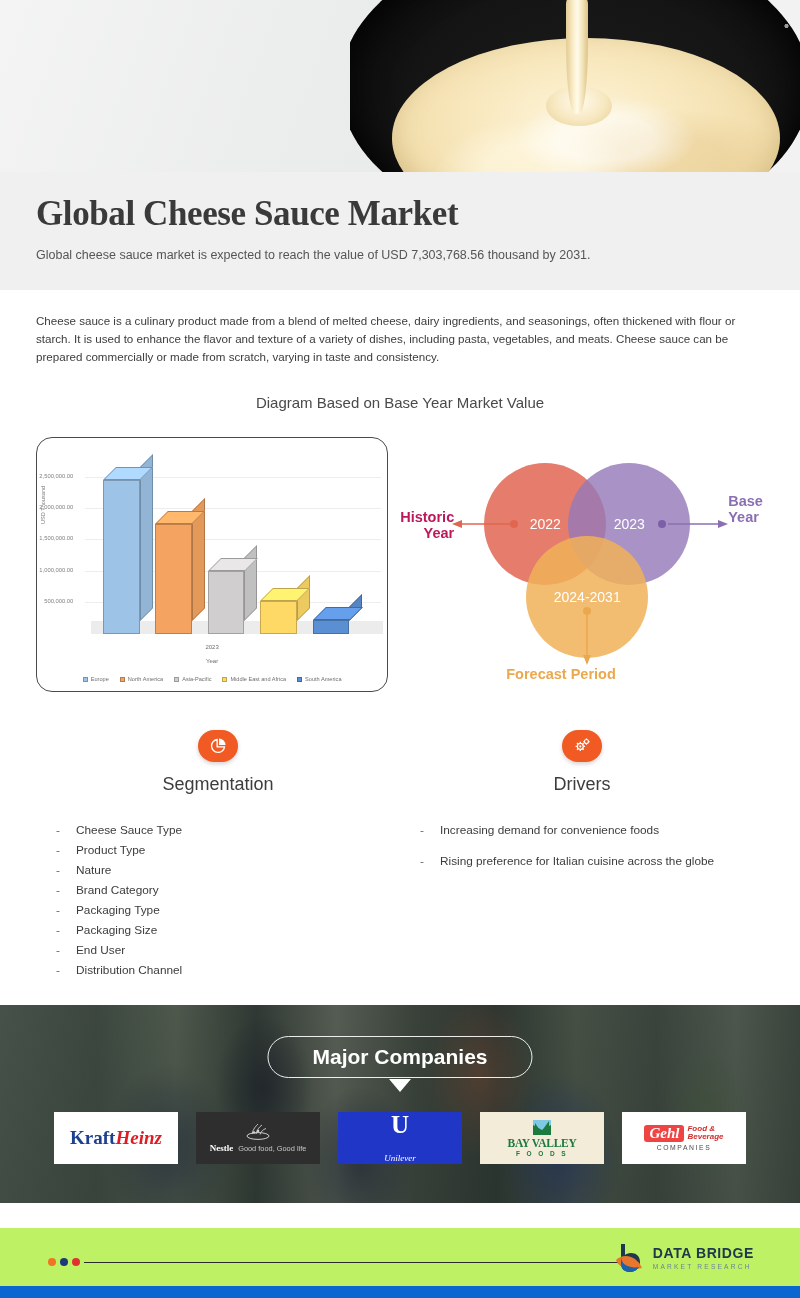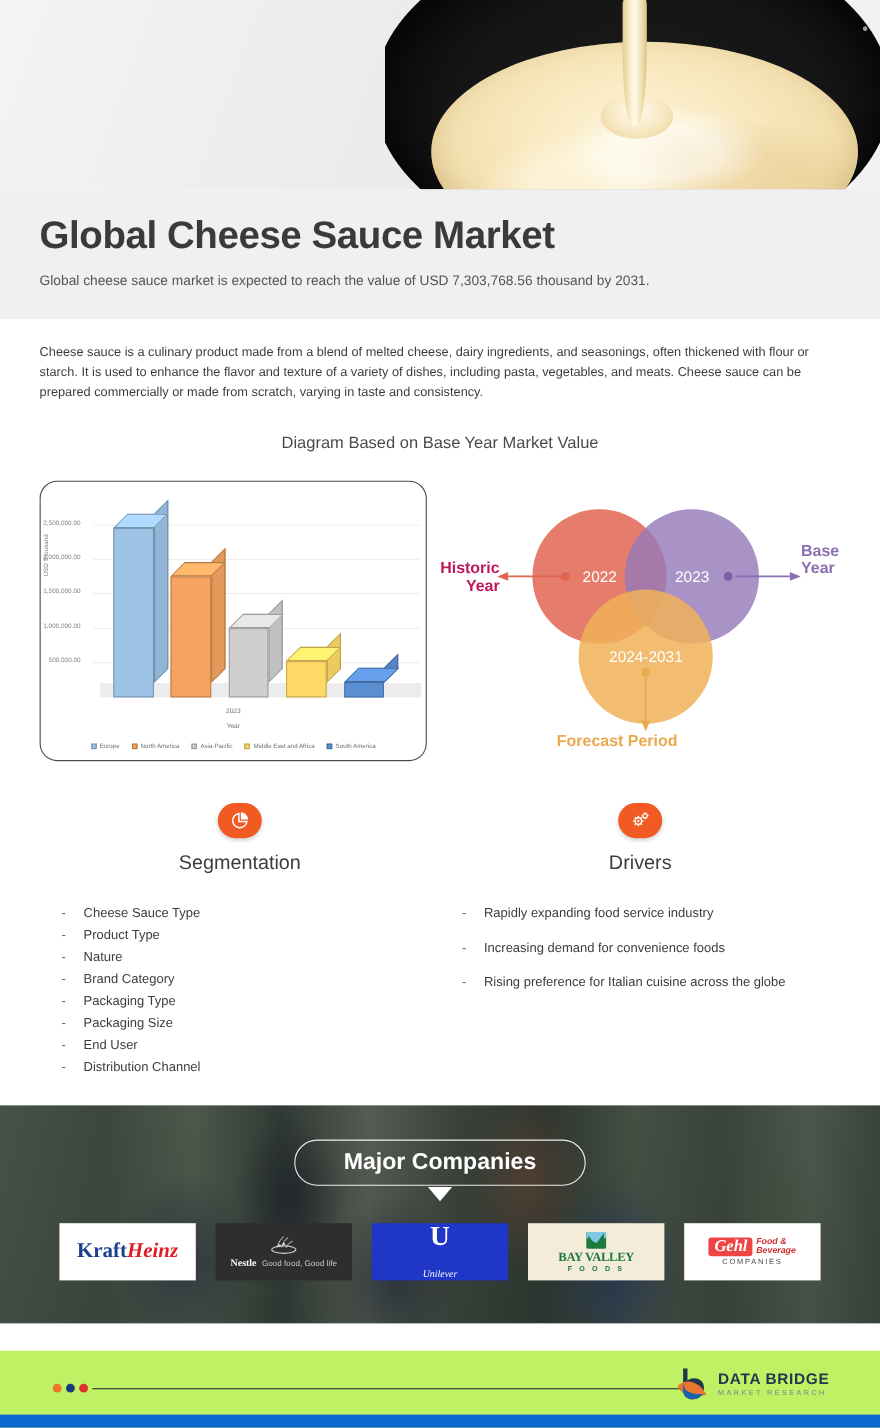--- a/index.html
+++ b/index.html
@@ -51,21 +51,21 @@
   .pour { position:absolute; left:216px; top:-6px; width:22px; height:120px;
     background: linear-gradient(90deg,#e3cb92 0%, #fbf0cf 35%, #fffaea 52%, #f3e3b8 75%, #dcc387 100%);
     border-radius:10px 10px 40% 40%/10px 10px 60% 60%; }
   .pour-blob{position:absolute;left:196px;top:86px;width:66px;height:40px;
     background:radial-gradient(ellipse at 50% 38%, #fffaec 0%, #f7e8c1 55%, #e7cf95 100%);
     border-radius:50%;}
 
   
   .title-band{ width:800px; background:#f0f0f0; padding:24px 36px 26px 36px; }
   .main-title{ font-size:35px; font-weight:700; color:#3a3a3a; letter-spacing:-0.4px;
-    font-family:Liberation Sans, sans-serif; line-height:1.05; }
+    font-family:Liberation Serif, serif; line-height:1.05; }
   .sub-title{ margin-top:13px; font-size:12.5px; color:#555; line-height:1.45; max-width:560px; }
 
   
   .desc{ padding:22px 36px 0 36px; font-size:11.6px; color:#3c3c3c; line-height:1.55; }
 
   
   .sec-head{ display:flex; align-items:center; gap:12px; margin:28px 36px 0 36px;flex-direction:column; }
   .sec-head-text{ font-size:15px; color:#4a4a4a; white-space:nowrap; }
   .sec-rule{ flex:1; height:1px; background:#bbb; }
 
@@ -326,21 +326,20 @@
               <line x1="16.5" y1="10.1" x2="16.5" y2="11.1"></line>
             <line x1="12.9" y1="7.5" x2="13.9" y2="7.5"></line>
               <line x1="19.1" y1="7.5" x2="20.1" y2="7.5"></line>
           </g>
         </svg>
       </div>
       <div class="col-title">Drivers</div>
       <div class="col-rule"></div>
     </div>
     <ul class="bullets drv-list" id="drv-list">
-        <li>Rapidly expanding food service industry</li>
         <li>Increasing demand for convenience foods</li>
         <li>Rising preference for Italian cuisine across the globe</li>
       </ul>
   </div>
 </div>
 
 <div class="companies">
   <div class="office"></div>
   <div class="mc-pill">
     <span>Major Companies</span>

